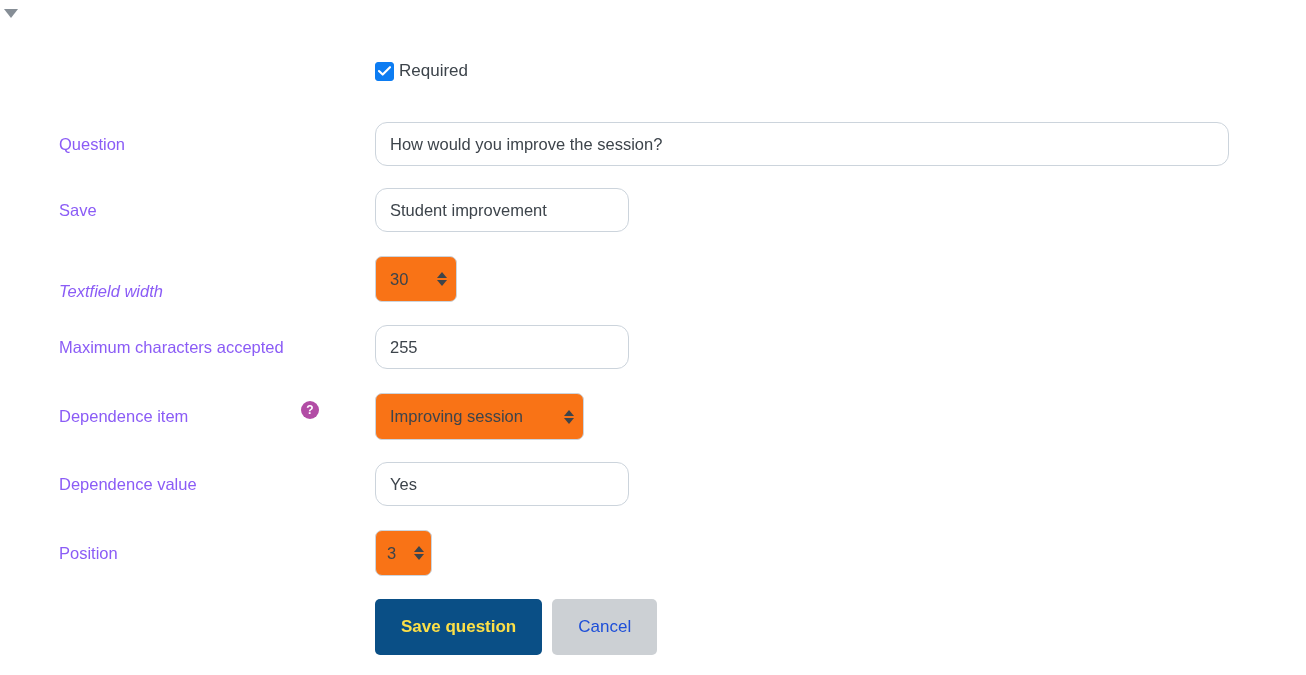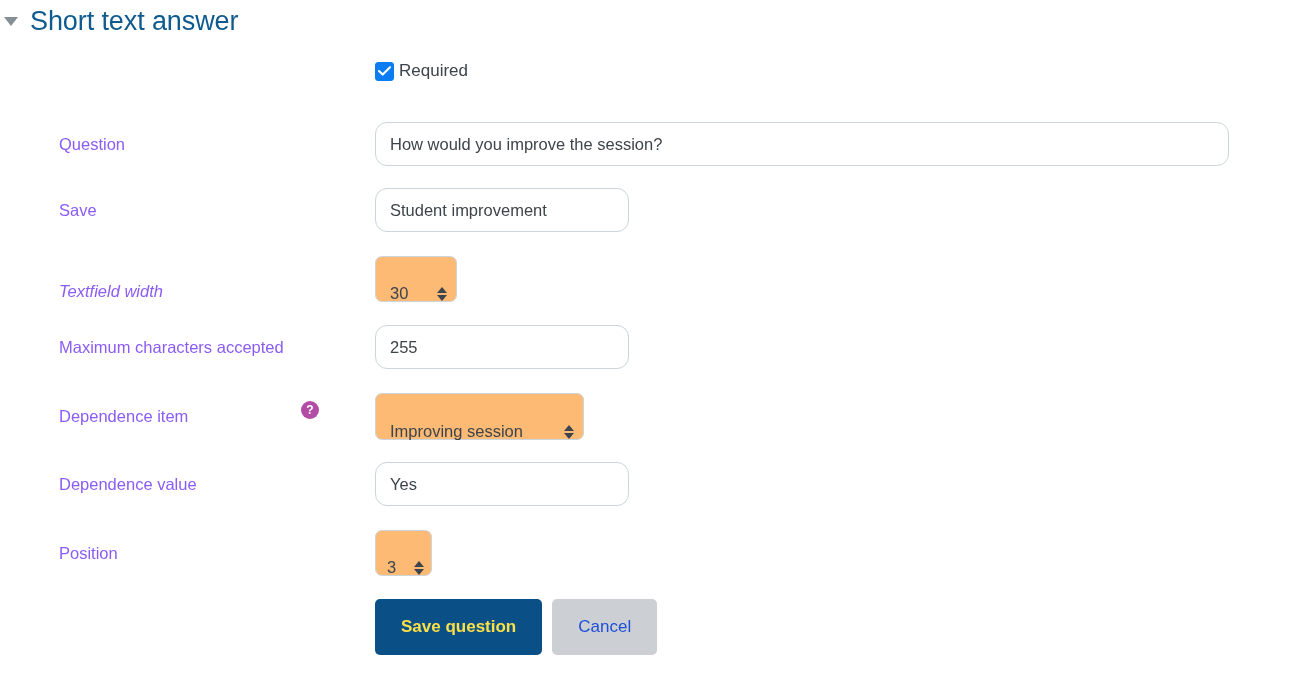--- a/index.html
+++ b/index.html
@@ -104,23 +104,23 @@
     outline: none;
   }
   .text-input::placeholder { color: #8b949c; }
 
   .select-box {
     position: absolute;
     left: 375px;
     box-sizing: border-box;
     border: 1px solid #ccd4dc;
     border-radius: 7px;
-    background: #fdba74;
-    display: flex;
-    align-items: flex-end;
+    background: #f97316;
+    display: flex;
+    align-items: center;
     font-size: 16.5px;
     color: #3d444b;
     cursor: pointer;
     padding: 0 9px 0 14px;
     white-space: nowrap;
   }
   .select-value { line-height: 1; }
   .select-arrows {
     display: inline-flex;
     flex-direction: column;
@@ -206,21 +206,20 @@
 </style>
 </head>
 <body>
 
 <div class="section-header">
   <span class="collapse-toggle">
     <svg width="14" height="9" viewBox="0 0 14 9" aria-hidden="true">
       <polygon points="0,0 14,0 7,9" fill="#868e96"></polygon>
     </svg>
   </span>
-  <span class="section-title">Short text answer</span>
 </div>
 
 <div class="checkbox-row">
   <span class="checkbox">
     <svg width="13" height="10" viewBox="0 0 13 10" aria-hidden="true">
       <path d="M1 5 L4.7 8.6 L12 1.2" stroke="#ffffff" stroke-width="2.1" fill="none" stroke-linecap="round" stroke-linejoin="round"></path>
     </svg>
   </span>
   <span class="checkbox-label">Required</span>
 </div>

